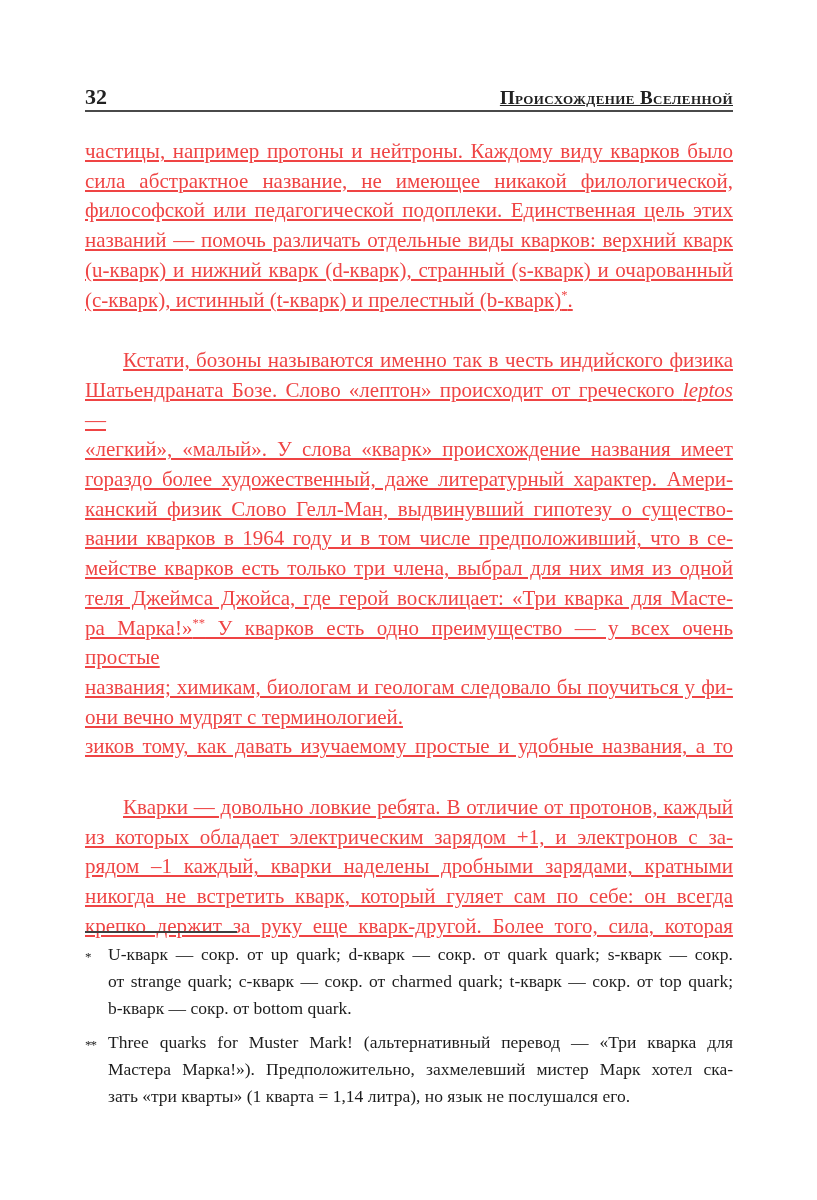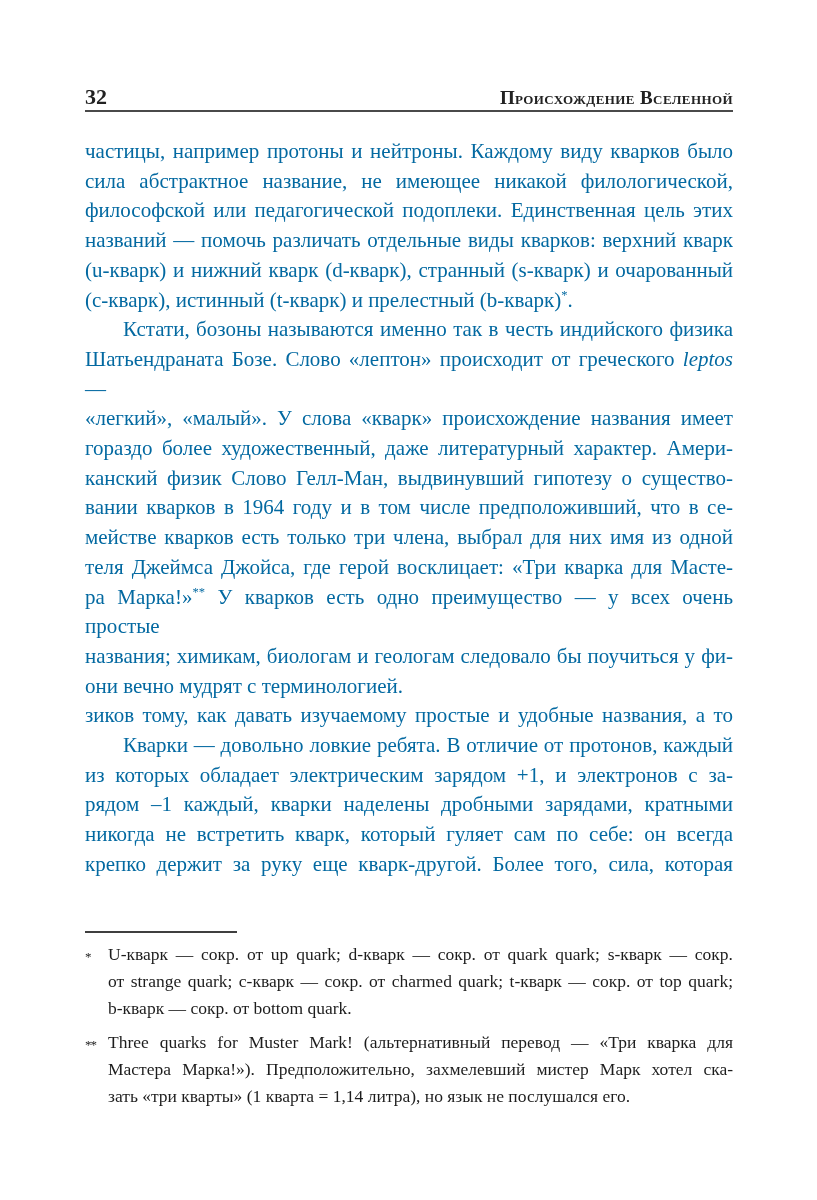--- a/index.html
+++ b/index.html
@@ -24,39 +24,42 @@
   }
   .page-number {
     font-size: 22px; font-weight: bold; color: #222;
   }
   .running-title {
     font-variant: small-caps;
     font-weight: 600;
     font-size: 19px;
     letter-spacing: 0.4px;
     color: #222;
+    text-decoration: underline;
   }
   
   .body-text {
     position: absolute;
     left: 85px; width: 648px; top: 137px;
     font-size: 21px;
     line-height: 29.7px;
-    color: #0369a1;
+    color: #ef4444;
+    text-decoration: underline;
   }
   .line {
     text-align: justify;
     text-align-last: justify;
     white-space: normal;
   }
   .line.last {
     text-align-last: left;
   }
   .line.indent {
     text-indent: 38px;
+    margin-top: 31px;
   }
   .line sup {
     font-size: 60%;
     vertical-align: super;
     line-height: 0;
   }
   .line i { font-style: italic; }
   
   .footnote-sep {
     position: absolute;

